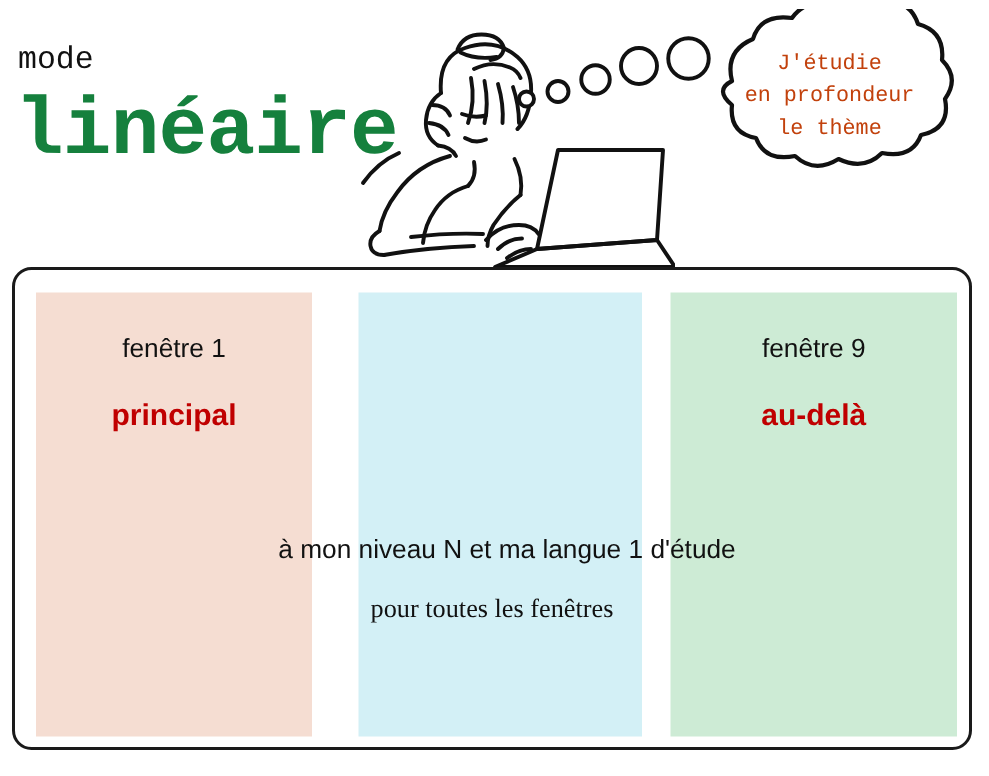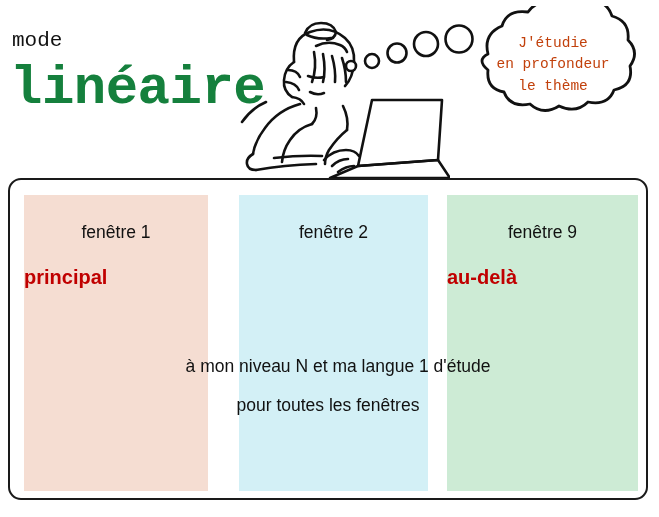--- a/index.html
+++ b/index.html
@@ -114,41 +114,41 @@
     font-size: 17.5px;
     color: #111111;
     line-height: 1;
   }
 
   .col-keyword {
     position: absolute;
     left: 0;
     top: 72px;
     width: 100%;
-    text-align: left;
+    text-align: center;
     font-size: 20px;
     font-weight: bold;
     color: #C00000;
     line-height: 1;
   }
 
   
   #footer-note {
     position: absolute;
     left: 8px;
     top: 358px;
     width: 640px;
     text-align: center;
     font-size: 17.5px;
     color: #111111;
     line-height: 1;
     pointer-events: none;
   }
   #footer-note .line-1 { display: block; margin-left: 20px; }
-  #footer-note .line-2 { display: block; margin-top: 21px; }
+  #footer-note .line-2 { display: block; margin-top: 21px; font-family: Liberation Serif, serif; }
 </style>
 </head>
 <body>
 
 <div id="header-area">
 
   <div id="mode-label">mode</div>
 
   <div id="mode-title">linéaire</div>
 
@@ -233,21 +233,20 @@
 </div>
 
 <div id="windows-frame">
 
   <div id="col-1" class="window-col">
     <div class="col-header">fenêtre 1</div>
     <div class="col-keyword">principal</div>
   </div>
 
   <div id="col-2" class="window-col">
-    <div class="col-header">fenêtre 2</div>
   </div>
 
   <div id="col-3" class="window-col">
     <div class="col-header">fenêtre 9</div>
     <div class="col-keyword">au-delà</div>
   </div>
 </div>
 
 <div id="footer-note">
   <span class="line-1">à mon niveau N et ma langue 1 d'étude</span>

